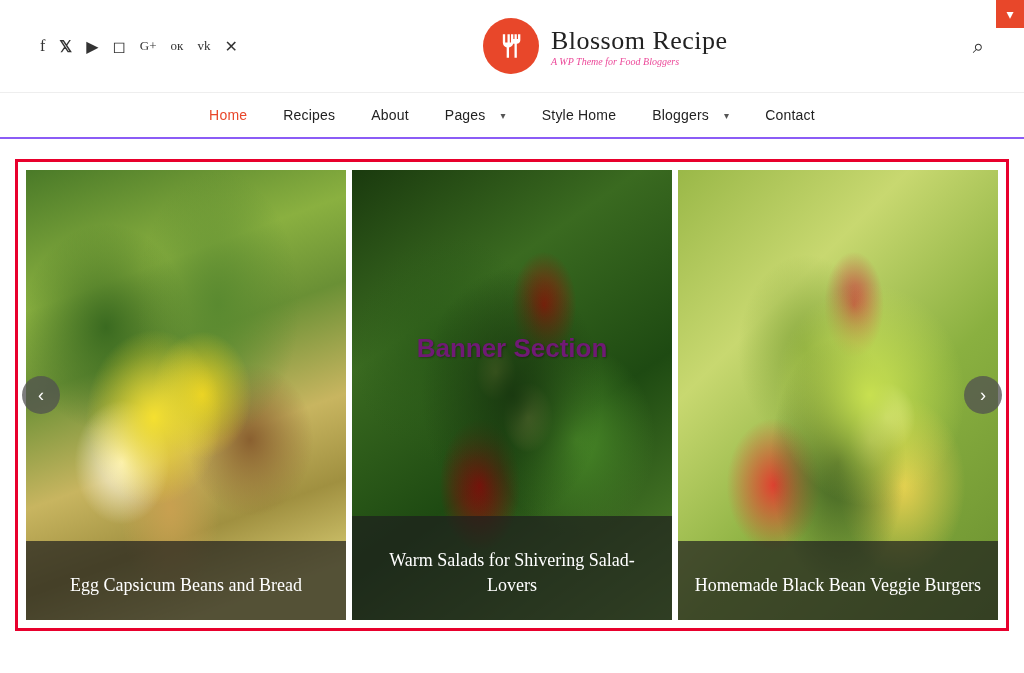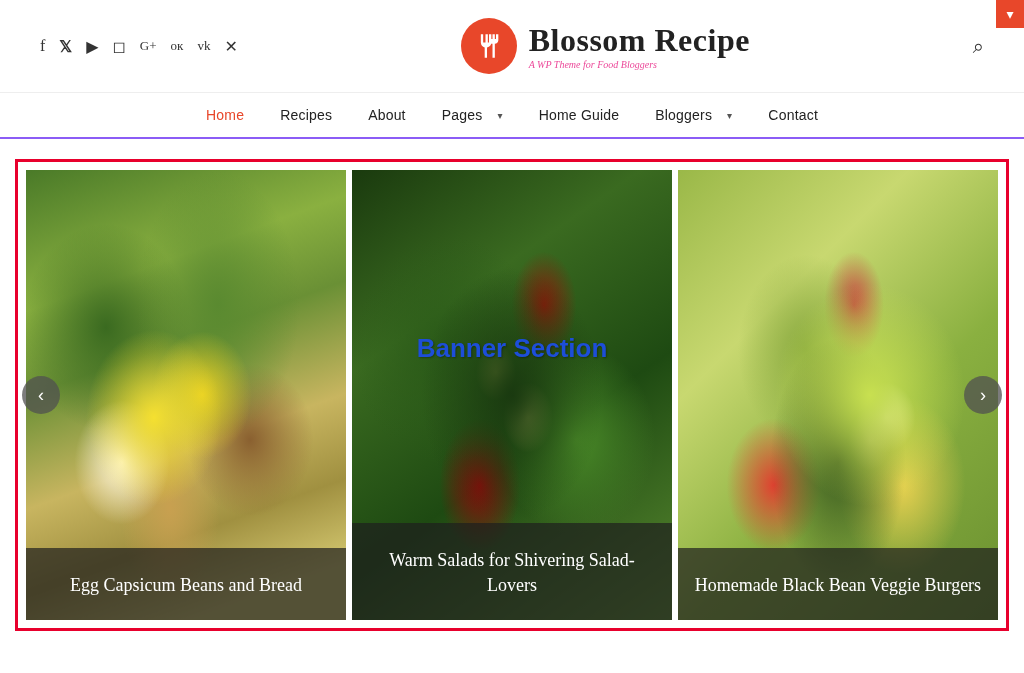--- a/index.html
+++ b/index.html
@@ -41,22 +41,22 @@
     .logo-circle svg {
       width: 28px;
       height: 28px;
       fill: white;
     }
     .logo-text-area {
       display: flex;
       flex-direction: column;
     }
     .logo-title {
-      font-size: 32px;
-      font-weight: bold;
+      font-size: 26px;
+      font-weight: normal;
       color: #222;
       letter-spacing: 0.5px;
       font-family: 'Georgia', serif;
     }
     .logo-subtitle {
       font-size: 10px;
       color: #ec4899;
       font-style: italic;
     }
     .search-icon-wrap {
@@ -130,33 +130,33 @@
       overflow: hidden;
     }
 
     .slide-caption {
       position: absolute;
       bottom: 0;
       left: 0;
       right: 0;
       background: rgba(30, 30, 30, 0.7);
       color: white;
-      padding: 25px 16px 22px;
+      padding: 32px 16px 22px;
       font-size: 18px;
       font-family: Georgia, serif;
       text-align: center;
       line-height: 1.4;
     }
 
     .banner-label {
       position: absolute;
       top: 50%;
       left: 50%;
       transform: translate(-50%, -200%);
-      color: #1d4ed8;
+      color: #701a75;
       font-size: 26px;
       font-weight: bold;
       font-family: Arial, sans-serif;
       white-space: nowrap;
       z-index: 10;
       text-shadow: 1px 1px 2px rgba(0,0,0,0.3);
     }
 
     .slider-btn {
       position: absolute;
@@ -276,21 +276,21 @@
 </div>
 
 <nav class="nav-bar">
   <a class="nav-item active">Home</a>
   <a class="nav-item">Recipes</a>
   <a class="nav-item">About</a>
   <span class="nav-item nav-item-with-arrow">
     <span>Pages</span>
     <span class="nav-arrow">▾</span>
   </span>
-  <a class="nav-item">Home Guide</a>
+  <a class="nav-item">Style Home</a>
   <span class="nav-item nav-item-with-arrow">
     <span>Bloggers</span>
     <span class="nav-arrow">▾</span>
   </span>
   <a class="nav-item">Contact</a>
 </nav>
 
 <div class="main-content">
   <div class="banner-section">
     <div class="slider-wrapper">

